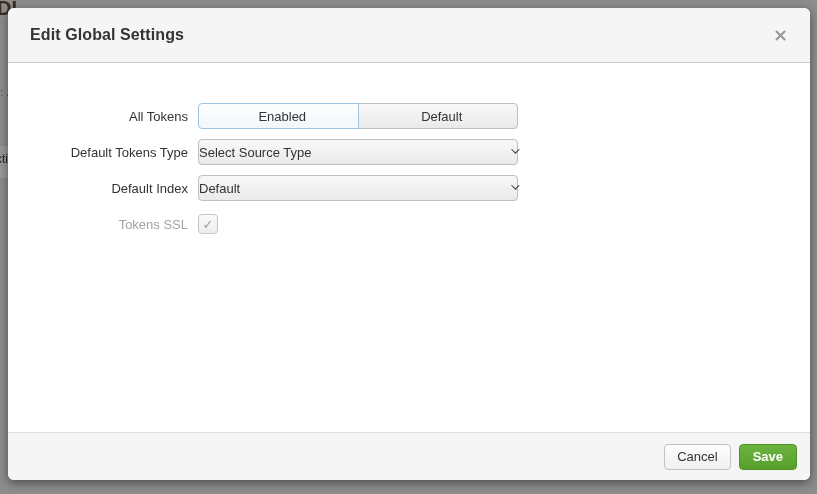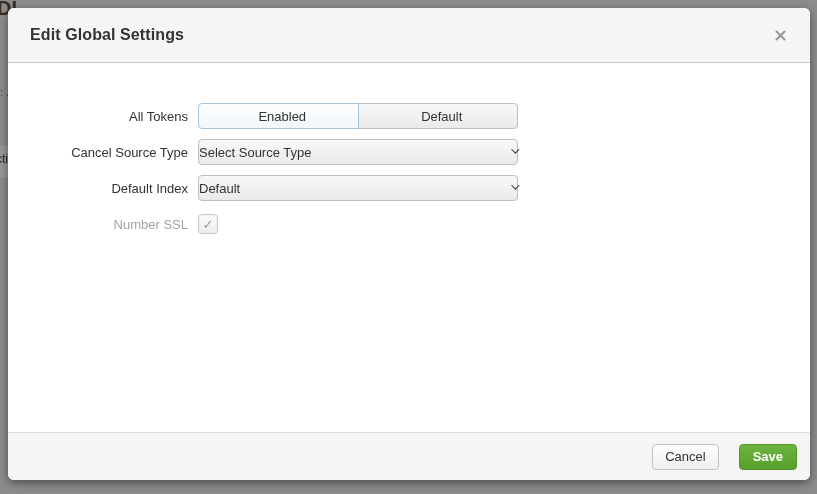--- a/index.html
+++ b/index.html
@@ -82,21 +82,21 @@
   .text-input {
     width:320px; height:26px; border:1px solid #ccc; border-radius:4px;
     background:#f5f5f5; color:#999; font-size:13px; padding:0 9px;
     font-family:"Liberation Sans", sans-serif;
   }
 
   .modal-footer {
     height:48px; background:#f5f5f5; border-top:1px solid #ddd;
     border-radius:0 0 6px 6px;
     display:flex; align-items:center; justify-content:flex-end;
-    padding:0 13px; gap:20px;
+    padding:0 13px; gap:8px;
   }
   .btn-cancel {
     padding:0 12px; background:linear-gradient(#fdfdfd,#f0f0f0);
     border:1px solid #c2c2c2;
   }
   .btn-save {
     padding:0 13px; height:26px; font-size:13px; font-weight:bold; color:#fff;
     background:linear-gradient(#6cb33e,#57a02c);
     border:1px solid #4f9424; border-radius:4px; cursor:pointer;
     font-family:"Liberation Sans", sans-serif;
@@ -123,41 +123,41 @@
       <div class="form-label">All Tokens</div>
       <div class="form-control-col">
         <div class="btn-group">
           <button class="btn active">Enabled</button>
           <button class="btn">Default</button>
         </div>
       </div>
     </div>
 
     <div class="form-row">
-      <div class="form-label">Cancel Source Type</div>
+      <div class="form-label">Default Tokens Type</div>
       <div class="form-control-col">
         <button class="btn dropdown-btn">
           <span>Select Source Type</span>
           <span class="caret"></span>
         </button>
       </div>
     </div>
 
     <div class="form-row">
       <div class="form-label">Default Index</div>
       <div class="form-control-col">
         <button class="btn dropdown-btn">
           <span>Default</span>
           <span class="caret"></span>
         </button>
       </div>
     </div>
 
     <div class="form-row">
-      <div class="form-label muted">Number SSL</div>
+      <div class="form-label muted">Tokens SSL</div>
       <div class="form-control-col">
         <div class="checkbox">
           <span>✓</span>
         </div>
       </div>
     </div>
 
 
   </div>
 

